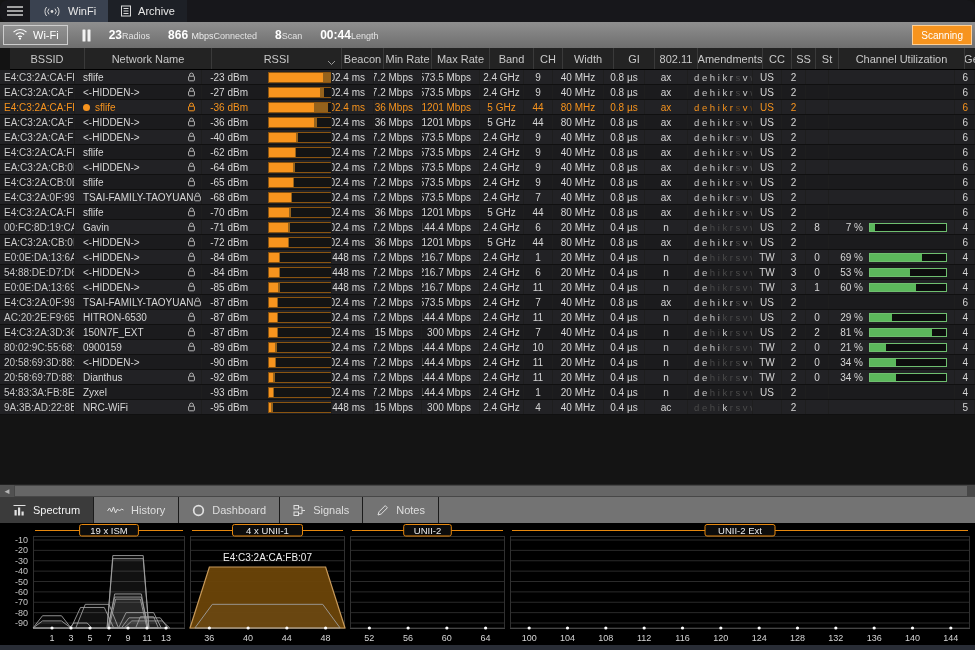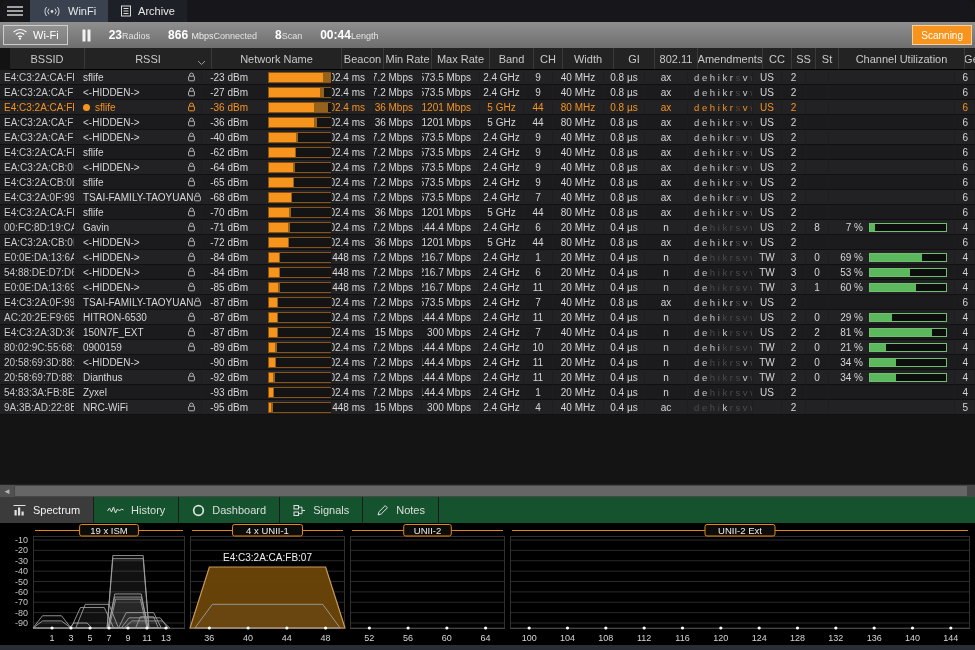--- a/index.html
+++ b/index.html
@@ -59,21 +59,21 @@
   .c.gen { justify-content:flex-end; padding-right:6px; }
 
   .emptyarea { flex:1; background:#141414; }
 
   
   .hscroll { height:13px; flex:0 0 13px; background:#474747; position:relative; border-top:1px solid #222; }
   .harrow { position:absolute; left:0; top:0; width:14px; height:100%; background:#515151; color:#b5b5b5; font-size:8px; display:flex; align-items:center; justify-content:center; }
   .hthumb { position:absolute; left:15px; right:8px; top:1px; bottom:1px; background:#666; }
 
   
-  .tabbar { height:26px; flex:0 0 26px; background:#14532d; display:flex; align-items:stretch; }
+  .tabbar { height:26px; flex:0 0 26px; background:#737373; display:flex; align-items:stretch; }
   .btab { display:flex; align-items:center; gap:7px; padding:0 13px; font-size:11px; color:#dedede; border-right:1px solid #1b1b1b; cursor:pointer; }
   .btab.active { background:#3b3b3b; color:#f2f2f2; }
   .btab .icon { display:flex; align-items:center; color:#e0e0e0; }
 
   
   .spectrum { height:127px; flex:0 0 127px; background:#000; position:relative; }
   .spectrum .bstrip { position:absolute; left:0; right:0; bottom:0; height:5px; background:#292d36; }
 </style>
 </head>
 <body>
@@ -144,27 +144,27 @@
       <span>Scanning</span>
     </div>
   </div>
 
   <div class="gridwrap">
     <div id="thead" class="trow thead">
         <div class="hc">
           <span>BSSID</span>
         </div>
         <div class="hc">
+          <span>Network Name</span>
+        </div>
+        <div class="hc">
           <span>RSSI</span>
           <span class="chev"><svg width="9" height="6" viewBox="0 0 9 6">
               <path d="M1 1l3.5 3.5L8 1" fill="none" stroke="#9a9a9a"></path>
             </svg></span>
-        </div>
-        <div class="hc">
-          <span>Network Name</span>
         </div>
         <div class="hc">
           <span>Beacon</span>
         </div>
         <div class="hc">
           <span>Min Rate</span>
         </div>
         <div class="hc">
           <span>Max Rate</span>
         </div>

